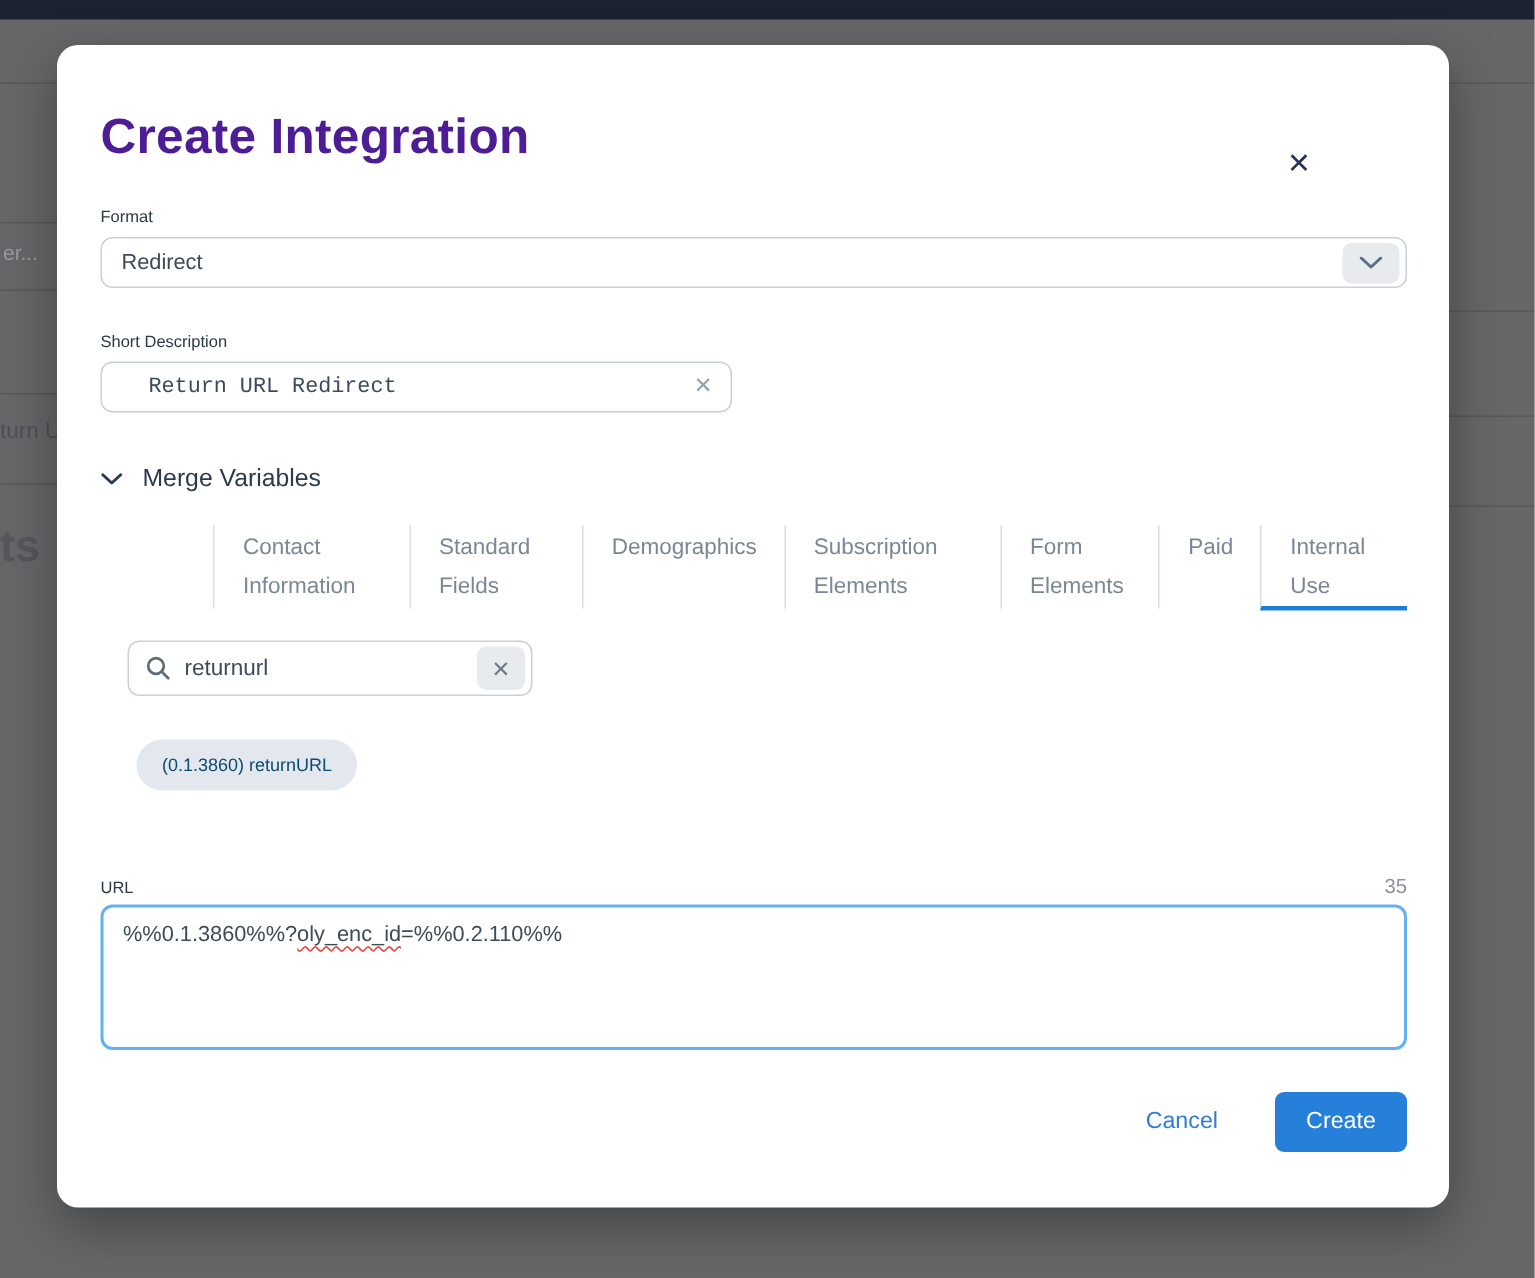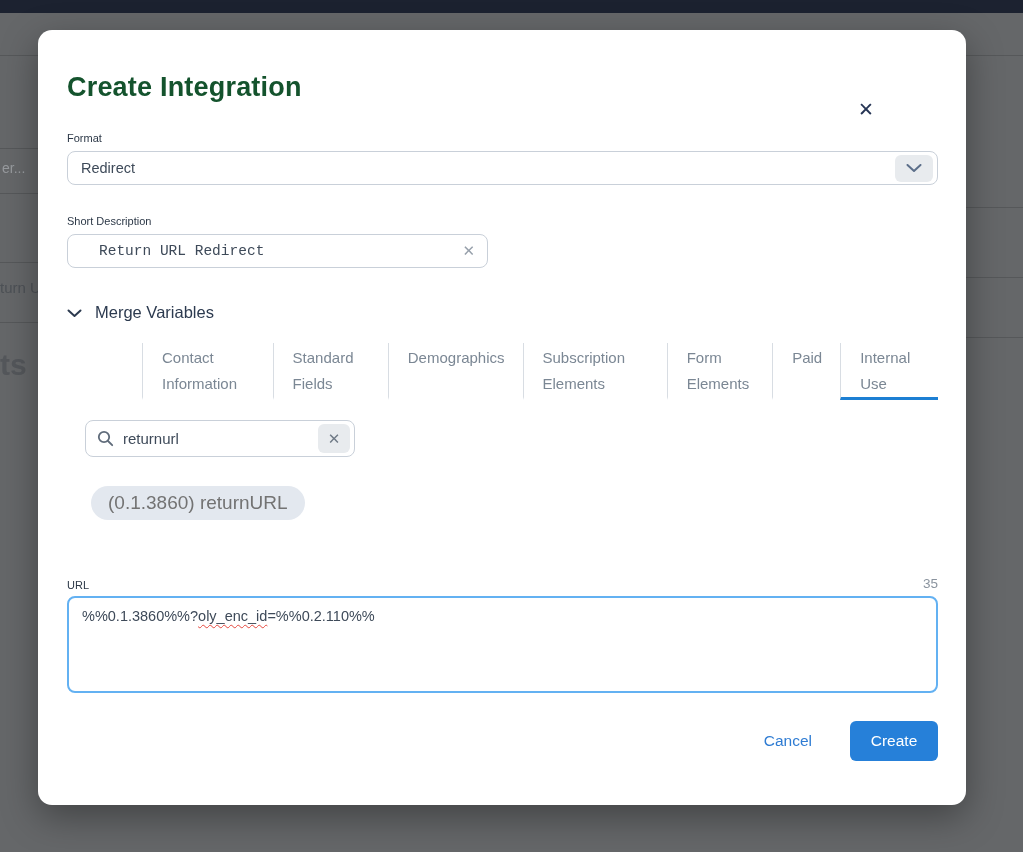--- a/index.html
+++ b/index.html
@@ -14,21 +14,21 @@
   .bg-filter-text { left: 2px; top: 160px; font-size: 14px; color: #989b9f; }
   .bg-link-text { left: 0px; top: 279px; font-size: 15px; color: #4d5156; }
   .bg-heading-text { left: 0px; top: 348px; font-size: 30px; font-weight: 700; color: #54575b; }
 
   
   .modal { position: absolute; left: 38px; top: 30px; width: 928px; height: 775px;
            background: #ffffff; border-radius: 14px; box-shadow: 0 12px 36px rgba(0,0,0,0.35);
            padding: 42px 28px 0 29px; }
   .close-btn { position: absolute; top: 70px; right: 92px; font-size: 19px; font-weight: 700;
                color: #253454; cursor: pointer; line-height: 1; }
-  .modal-title { font-size: 27px; font-weight: 700; color: #14532d; letter-spacing: 0.2px; }
+  .modal-title { font-size: 33px; font-weight: 700; color: #4c1d95; letter-spacing: 0.2px; }
 
   .field-label { font-size: 11px; color: #2c3847; }
   .row-format { margin-top: 29px; }
   .select-box { position: relative; margin-top: 7px; height: 34px; border: 1px solid #c9d0d9;
                 border-radius: 8px; background: #fff; display: flex; align-items: center;
                 padding: 0 48px 0 13px; cursor: pointer; }
   .select-value { font-size: 14.5px; color: #3e4a59; }
   .chev-btn { position: absolute; right: 4px; top: 3px; width: 38px; height: 27px; background: #e8ebee;
               border: none; border-radius: 6px; display: flex; align-items: center; justify-content: center;
               cursor: pointer; }
@@ -58,21 +58,21 @@
 
   .search-wrap { position: relative; margin-top: 20px; margin-left: 18px; width: 270px; height: 37px; }
   .search-input { width: 100%; height: 100%; border: 1px solid #c9d0d9; border-radius: 8px;
                   font-family: inherit; font-size: 15px; color: #3e4a59; padding: 0 68px 0 37px; outline: none; }
   .search-icon { position: absolute; left: 12px; top: 10px; }
   .clear-x-btn { position: absolute; right: 5px; top: 4px; width: 32px; height: 29px; background: #e8ebee;
                  border: none; border-radius: 6px; font-size: 15px; color: #6f7a86; cursor: pointer;
                  display: flex; align-items: center; justify-content: center; }
 
   .chip { display: inline-block; margin-top: 29px; margin-left: 24px; height: 34px; line-height: 34px;
-          padding: 0 17px; background: #e3e8ef; border-radius: 17px; font-size: 19px; color: #737373;
+          padding: 0 17px; background: #e3e8ef; border-radius: 17px; font-size: 12px; color: #0c4a6e;
           cursor: pointer; }
 
   .url-row { margin-top: 56px; display: flex; justify-content: space-between; align-items: flex-end; }
   .url-counter { font-size: 13.5px; color: #8a939e; }
   .url-box { margin-top: 5px; width: 871px; height: 97px; border: 2px solid #63b1f2; border-radius: 8px;
              padding: 10px 13px; font-size: 14.5px; color: #3e4a59; cursor: text; }
   .misspell { text-decoration: underline; text-decoration-style: wavy; text-decoration-color: #e4483e;
               text-decoration-thickness: 1px; text-underline-offset: 3px; }
 
   .footer { margin-top: 28px; display: flex; justify-content: flex-end; align-items: center; gap: 38px; }

